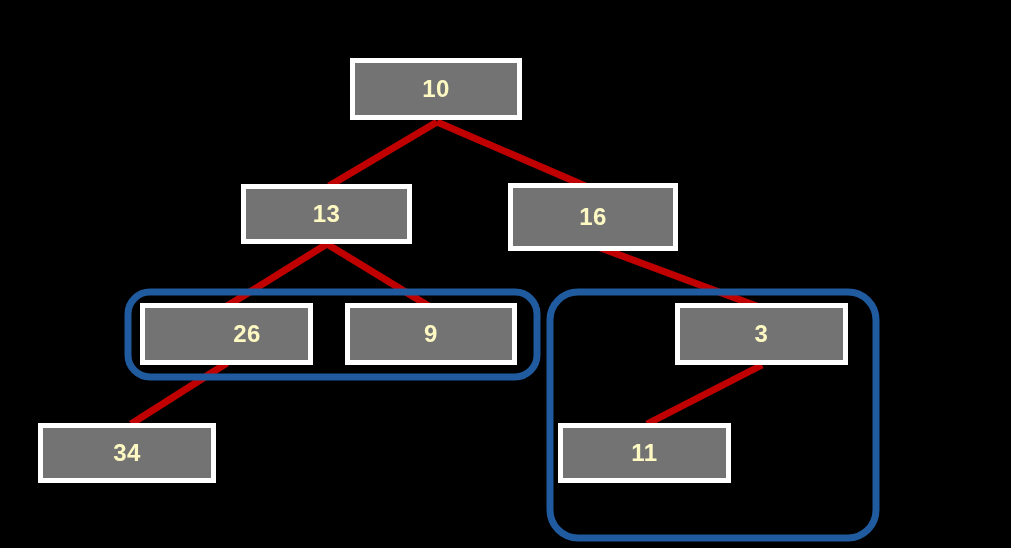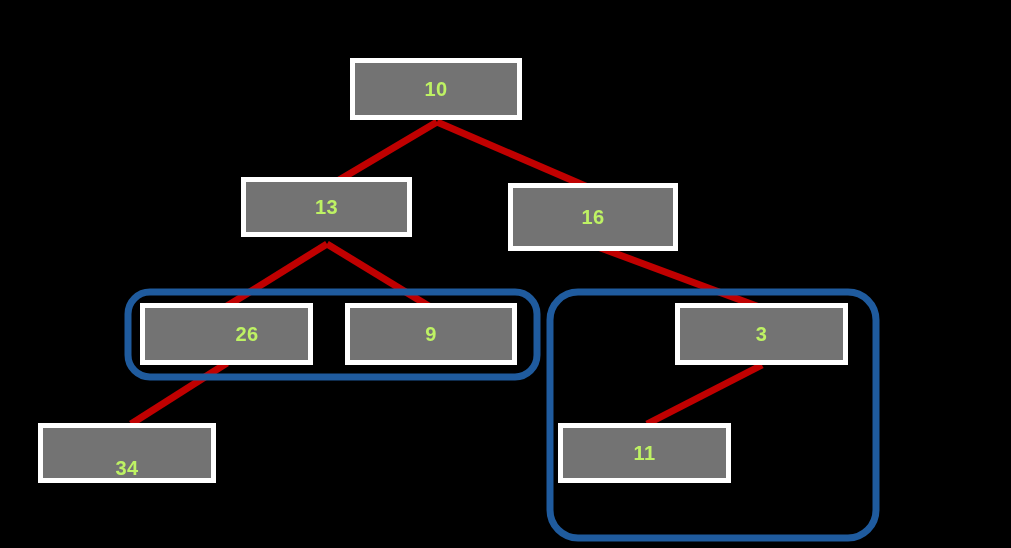--- a/index.html
+++ b/index.html
@@ -33,23 +33,23 @@
   }
   .node {
     position: absolute;
     z-index: 3;
     box-sizing: border-box;
     background: #737373;
     border: 5px solid #ffffff;
     display: flex;
     align-items: center;
     justify-content: center;
-    color: #bef264;
+    color: #fef9c3;
     font-weight: bold;
-    font-size: 20px;
+    font-size: 24px;
     line-height: 1;
     letter-spacing: 0.5px;
     -webkit-font-smoothing: antialiased;
   }
   .node-label {
     display: block;
     pointer-events: none;
   }
 </style>
 </head>
@@ -69,36 +69,36 @@
 
   <svg id="group-layer" viewBox="0 0 1011 548" xmlns="http://www.w3.org/2000/svg">
       <rect x="128" y="292" width="409" height="85" rx="22" ry="22" fill="none" stroke="#1F5B9E" stroke-width="7"></rect>
       <rect x="550" y="292" width="326" height="246" rx="28" ry="28" fill="none" stroke="#1F5B9E" stroke-width="7"></rect>
     </svg>
 
   <div id="node-layer">
       <div class="node" style="left: 350px; top: 58px; width: 172px; height: 62px;">
         <span class="node-label">10</span>
       </div>
-      <div class="node" style="left: 241px; top: 177px; width: 171px; height: 60px;">
+      <div class="node" style="left: 241px; top: 184px; width: 171px; height: 60px;">
         <span class="node-label">13</span>
       </div>
       <div class="node" style="left: 508px; top: 183px; width: 170px; height: 68px;">
         <span class="node-label">16</span>
       </div>
       <div class="node" style="left: 140px; top: 303px; width: 173px; height: 62px; padding-left: 41px;">
         <span class="node-label">26</span>
       </div>
       <div class="node" style="left: 345px; top: 303px; width: 172px; height: 62px;">
         <span class="node-label">9</span>
       </div>
       <div class="node" style="left: 675px; top: 303px; width: 173px; height: 62px;">
         <span class="node-label">3</span>
       </div>
-      <div class="node" style="left: 38px; top: 423px; width: 178px; height: 60px; align-items: flex-end;">
+      <div class="node" style="left: 38px; top: 423px; width: 178px; height: 60px;">
         <span class="node-label">34</span>
       </div>
       <div class="node" style="left: 558px; top: 423px; width: 173px; height: 60px; align-items: center;">
         <span class="node-label">11</span>
       </div>
     </div>
 
 </div>
 
 </body></html>

